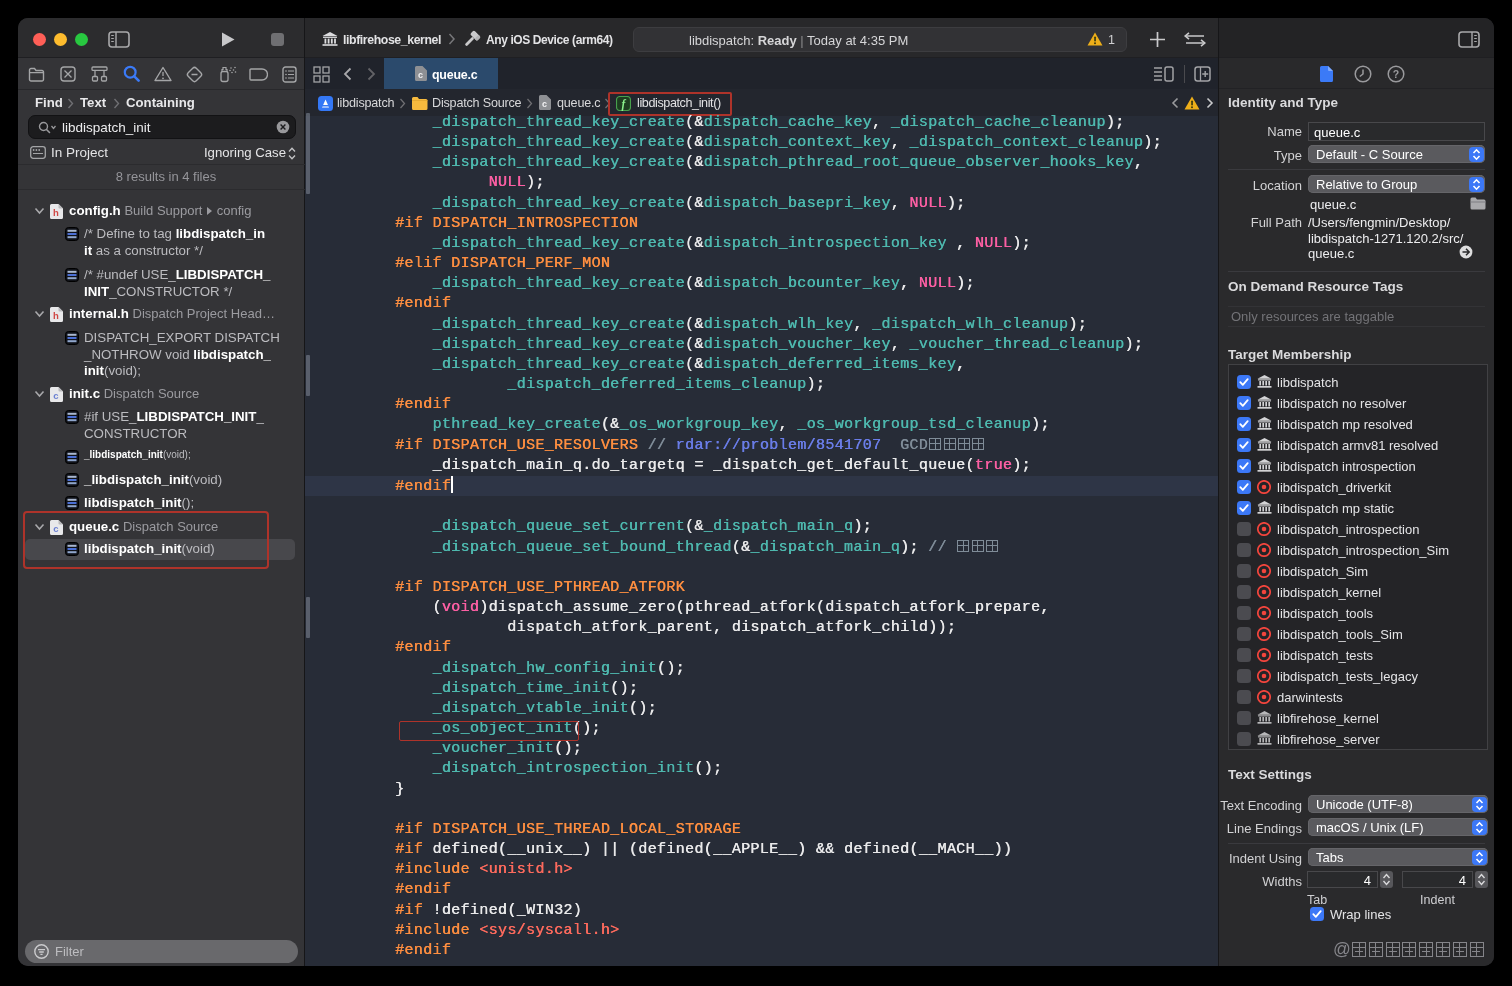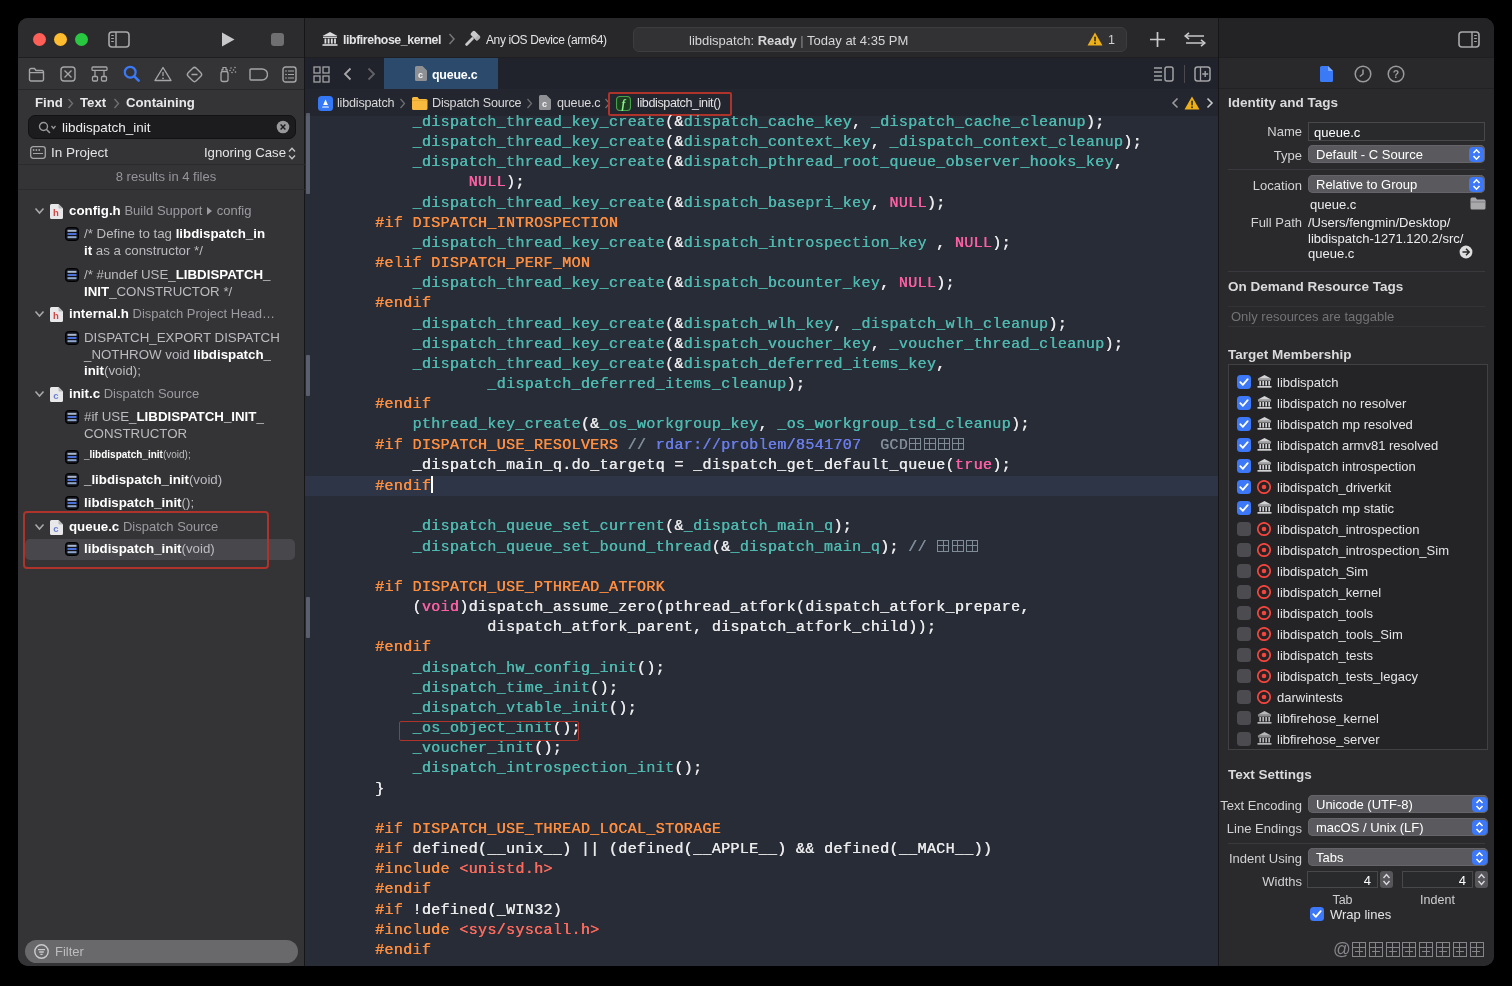--- a/index.html
+++ b/index.html
@@ -83,21 +83,21 @@
 <svg class="abs" style="left:430px;top:15px;" width="8" height="12" viewBox="0 0 8 12">
       <path d="M1.5,1 L6,6 L1.5,11" fill="none" stroke="#77777a" stroke-width="1.5"></path>
     </svg>
 <svg class="abs" style="left:444px;top:12px;" width="19" height="19" viewBox="0 0 19 19">
  <g transform="rotate(45 9.5 9.5)">
   <rect x="4.6" y="1.2" width="9.8" height="5.6" rx="1.6" fill="#c9c9cb"></rect>
   <rect x="8.1" y="6.8" width="2.8" height="11" rx="1.3" fill="#c9c9cb"></rect>
   <rect x="11.2" y="1.2" width="3.2" height="5.6" rx="1.4" fill="#b2b2b4"></rect>
  </g>
 </svg>
-<div class="abs" style="left:468px;top:15px;font-size:12px;letter-spacing:-0.4px;font-weight:normal;color:#e3e3e5;">Any iOS Device (arm64)</div>
+<div class="abs" style="left:468px;top:15px;font-size:12px;letter-spacing:-0.4px;font-weight:bold;color:#e3e3e5;">Any iOS Device (arm64)</div>
 
 <div class="abs" style="left:615px;top:9px;width:494px;height:25px;background:#323235;border-radius:6px;border:1px solid #3d3d40;"></div>
 <div class="abs" style="left:627px;top:15px;font-size:13px;color:#d6d6d8;padding-left:44px;">libdispatch: <span class="b">Ready</span> <span style="color:#8a8a8c">|</span> Today at 4:35 PM</div>
 <svg class="abs" style="left:1069px;top:14px;" width="16" height="14" viewBox="0 0 16 14">
  <path d="M8 0.5 L15.5 13.5 L0.5 13.5 Z" fill="#eeaf19"></path>
  <rect x="7.2" y="4.5" width="1.7" height="5" rx="0.8" fill="#3a3a10"></rect>
  <circle cx="8" cy="11.3" r="1" fill="#3a3a10"></circle>
 </svg>
 <div class="abs" style="left:1090px;top:15px;font-size:12.5px;color:#d0d0d2;">1</div>
 
@@ -388,21 +388,21 @@
  <rect x="7.2" y="4.5" width="1.7" height="5" rx="0.8" fill="#3a3a10"></rect>
  <circle cx="8" cy="11.3" r="1" fill="#3a3a10"></circle>
 </svg>
 <svg class="abs" style="left:1188px;top:79px;" width="8" height="12" viewBox="0 0 8 12">
       <path d="M1.5,1.5 L6,6 L1.5,10.5" fill="none" stroke="#c9c9cb" stroke-width="1.6"></path>
     </svg>
 <div class="abs" style="left:287px;top:458px;width:913px;height:20.2px;background:#2e3546;"></div>
 <div class="abs" style="left:288px;top:95px;width:3.5px;height:81px;background:#848b99;opacity:.55;border-radius:1px;"></div>
 <div class="abs" style="left:288px;top:337px;width:3.5px;height:40.5px;background:#848b99;opacity:.55;border-radius:1px;"></div>
 <div class="abs" style="left:288px;top:579px;width:3.5px;height:40.5px;background:#848b99;opacity:.55;border-radius:1px;"></div>
-<pre class="abs" style="left:357px;top:94.9px;">    <span class="t">_dispatch_thread_key_create</span>(&amp;<span class="t">dispatch_cache_key</span>, <span class="t">_dispatch_cache_cleanup</span>);
+<pre class="abs" style="left:377px;top:94.9px;">    <span class="t">_dispatch_thread_key_create</span>(&amp;<span class="t">dispatch_cache_key</span>, <span class="t">_dispatch_cache_cleanup</span>);
     <span class="t">_dispatch_thread_key_create</span>(&amp;<span class="t">dispatch_context_key</span>, <span class="t">_dispatch_context_cleanup</span>);
     <span class="t">_dispatch_thread_key_create</span>(&amp;<span class="t">dispatch_pthread_root_queue_observer_hooks_key</span>,
           <span class="p">NULL</span>);
     <span class="t">_dispatch_thread_key_create</span>(&amp;<span class="t">dispatch_basepri_key</span>, <span class="p">NULL</span>);
 <span class="o">#if DISPATCH_INTROSPECTION</span>
     <span class="t">_dispatch_thread_key_create</span>(&amp;<span class="t">dispatch_introspection_key</span> , <span class="p">NULL</span>);
 <span class="o">#elif DISPATCH_PERF_MON</span>
     <span class="t">_dispatch_thread_key_create</span>(&amp;<span class="t">dispatch_bcounter_key</span>, <span class="p">NULL</span>);
 <span class="o">#endif</span>
     <span class="t">_dispatch_thread_key_create</span>(&amp;<span class="t">dispatch_wlh_key</span>, <span class="t">_dispatch_wlh_cleanup</span>);
@@ -445,21 +445,21 @@
 </svg>
 <svg class="abs" style="left:1336px;top:47px;" width="18" height="18" viewBox="0 0 18 18">
  <circle cx="9" cy="9" r="7.8" fill="none" stroke="#9a9a9d" stroke-width="1.5"></circle>
  <path d="M9,4.5 V9 L5.8,11.5" fill="none" stroke="#9a9a9d" stroke-width="1.5"></path>
 </svg>
 <svg class="abs" style="left:1369px;top:47px;" width="18" height="18" viewBox="0 0 18 18">
  <circle cx="9" cy="9" r="7.8" fill="none" stroke="#9a9a9d" stroke-width="1.5"></circle>
  <text x="9" y="13" font-family="Liberation Sans" font-size="10.5" font-weight="bold" fill="#9a9a9d" text-anchor="middle">?</text>
 </svg>
 
-<div class="hdr" style="left:1210px;top:77px;">Identity and Tags</div>
+<div class="hdr" style="left:1210px;top:77px;">Identity and Type</div>
 <div class="lbl" style="left:1150px;top:106px;width:134px;">Name</div>
 <div class="abs" style="left:1290px;top:104px;width:177px;height:19px;background:#292a2c;border:1px solid #48484b;"></div>
 <div class="abs" style="left:1296px;top:106.5px;font-size:13px;color:#fff;">queue.c</div>
 <div class="lbl" style="left:1150px;top:129.5px;width:134px;">Type</div>
 <div class="pop" style="left:1290px;top:127px;width:177px;height:18px;">
       <span class="tx">Default - C Source</span>
  <span class="stepb">
         <svg width="15" height="15" viewBox="0 0 15 15">
           <path d="M4.5,6 L7.5,2.8 L10.5,6 M4.5,9 L7.5,12.2 L10.5,9" fill="none" stroke="#fff" stroke-width="1.6"></path>
         </svg>
@@ -707,21 +707,21 @@
         <path d="M3.5,7 L6.5,3.6 L9.5,7 M3.5,10 L6.5,13.4 L9.5,10" fill="none" stroke="#d9d9db" stroke-width="1.4"></path>
       </svg>
     </div>
 <div class="abs" style="left:1384px;top:853px;width:71px;height:17px;background:#292a2c;border:1px solid #48484b;"></div>
 <div class="abs" style="left:1384px;top:855px;width:64px;text-align:right;font-size:13px;color:#fff;">4</div>
 <div class="abs" style="left:1457px;top:853px;width:13px;height:17px;background:#57575b;border-radius:3px;">
  <svg width="13" height="17" viewBox="0 0 13 17">
         <path d="M3.5,7 L6.5,3.6 L9.5,7 M3.5,10 L6.5,13.4 L9.5,10" fill="none" stroke="#d9d9db" stroke-width="1.4"></path>
       </svg>
     </div>
-<div class="abs" style="left:1289px;top:875px;width:71px;text-align:center;font-size:12.5px;color:#cfcfd2;">Tab</div>
+<div class="abs" style="left:1289px;top:875px;width:71px;text-align:left;font-size:12.5px;color:#cfcfd2;">Tab</div>
 <div class="abs" style="left:1384px;top:875px;width:71px;text-align:center;font-size:12.5px;color:#cfcfd2;">Indent</div>
 <div class="ckb" style="left:1292px;top:889px;">
       <svg width="12" height="12" viewBox="0 0 12 12">
         <path d="M2.3,6.2 L4.8,8.8 L9.7,3.2" fill="none" stroke="#fff" stroke-width="1.8" stroke-linecap="round" stroke-linejoin="round"></path>
       </svg>
     </div>
 <div class="abs" style="left:1312px;top:889px;font-size:13px;color:#e4e4e6;">Wrap lines</div>
 <div class="abs" style="left:1206px;top:921px;width:261px;text-align:right;font-size:17.5px;color:#85858a;">@<span class="zhw"></span><span class="zhw"></span><span class="zhw"></span><span class="zhw"></span><span class="zhw"></span><span class="zhw"></span><span class="zhw"></span><span class="zhw"></span></div>
 </div>
 </body></html>

